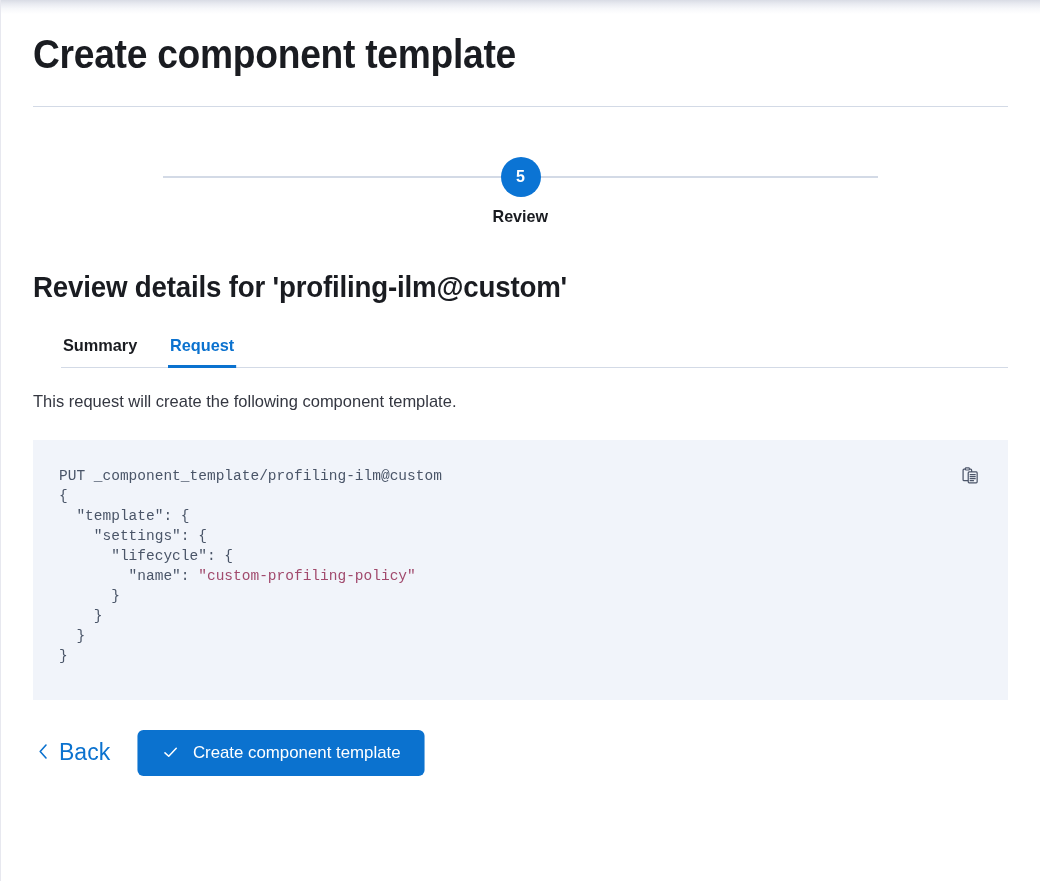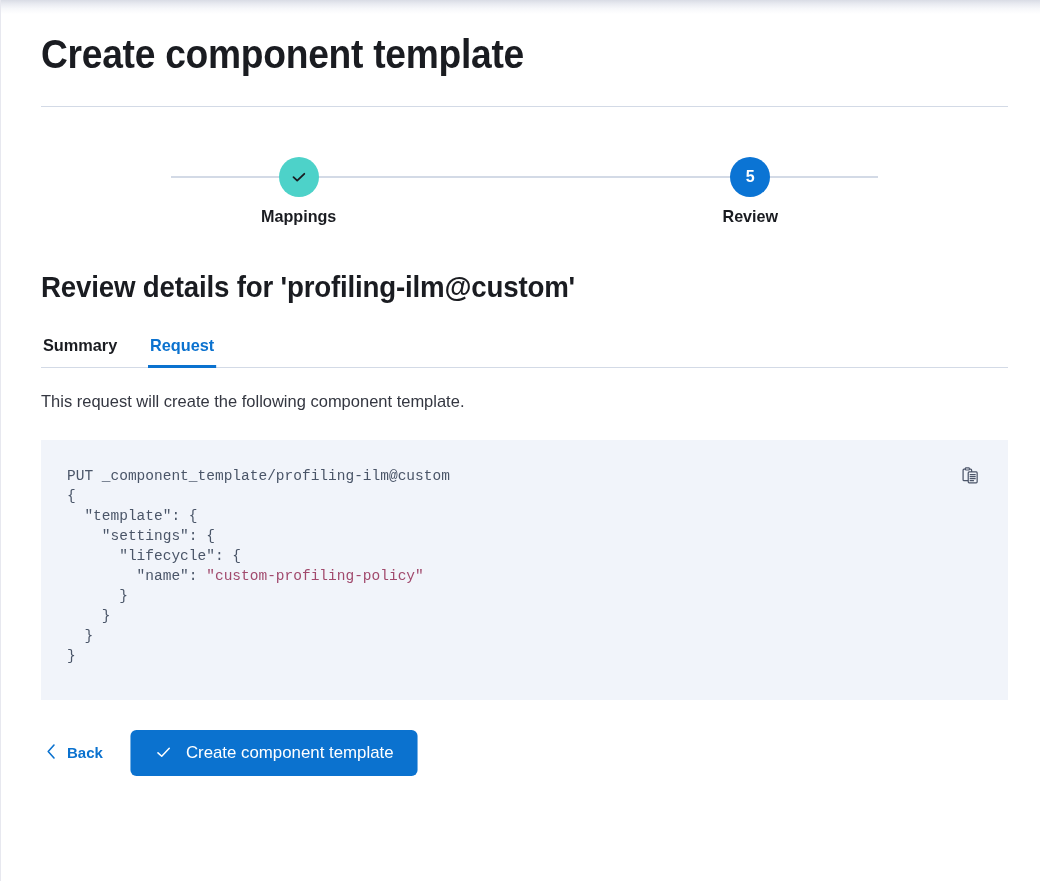--- a/index.html
+++ b/index.html
@@ -18,21 +18,20 @@
     position: relative;
   }
 
   
   .page {
     position: absolute;
     inset: 0;
     background: #ffffff;
     border-left: 1px solid #e7e8ef;
     overflow: hidden;
-    padding-left: 8px;
   }
   .top-shadow {
     position: absolute;
     top: 0; left: 0; right: 0;
     height: 14px;
     background: linear-gradient(to bottom, #d9dce5 0%, #e9ebf1 28%, #f6f7fa 60%, #ffffff 100%);
     pointer-events: none;
   }
 
   .content {
@@ -123,20 +122,21 @@
     transform: scaleX(0.955);
     transform-origin: left center;
   }
 
   .tabs {
     margin-top: 26px;
     display: flex;
     align-items: flex-end;
     gap: 26px;
     border-bottom: 1px solid #d3dae6;
+    margin-left: 28px;
   }
   .tab {
     position: relative;
     padding: 6px 2px 11px 2px;
     font-size: 17px;
     font-weight: 700;
     color: #1a1c21;
     cursor: pointer;
     background: none;
     border: none;
@@ -200,22 +200,22 @@
     margin-top: 30px;
     display: flex;
     align-items: center;
     gap: 22px;
   }
   .back-link {
     display: inline-flex;
     align-items: center;
     gap: 9px;
     color: #0b72cf;
-    font-size: 15px;
-    font-weight: 700;
+    font-size: 23px;
+    font-weight: 400;
     text-decoration: none;
     cursor: pointer;
     background: none;
     border: none;
     font-family: inherit;
     padding: 8px 4px;
   }
   .btn-primary {
     display: inline-flex;
     align-items: center;
@@ -242,28 +242,20 @@
   <div class="content">
 
     <h1 class="page-title">Create component template</h1>
     <div class="header-divider"></div>
 
     <div class="stepper">
       <div class="step-line"></div>
 
 
 
-      <div class="step">
-        <div class="step-circle">
-          <svg width="20" height="20" viewBox="0 0 20 20" fill="none" aria-hidden="true">
-            <path d="M4.5 10.2 L8.2 13.6 L15.3 6.8" stroke="#1a1c21" stroke-width="1.8" stroke-linecap="round" stroke-linejoin="round"></path>
-          </svg>
-        </div>
-        <div class="step-label">Mappings</div>
-      </div>
 
 
       <div class="step">
         <div class="step-circle current">5</div>
         <div class="step-label">Review</div>
       </div>
     </div>
 
     <h2 class="section-title">Review details for 'profiling-ilm@custom'</h2>
 

